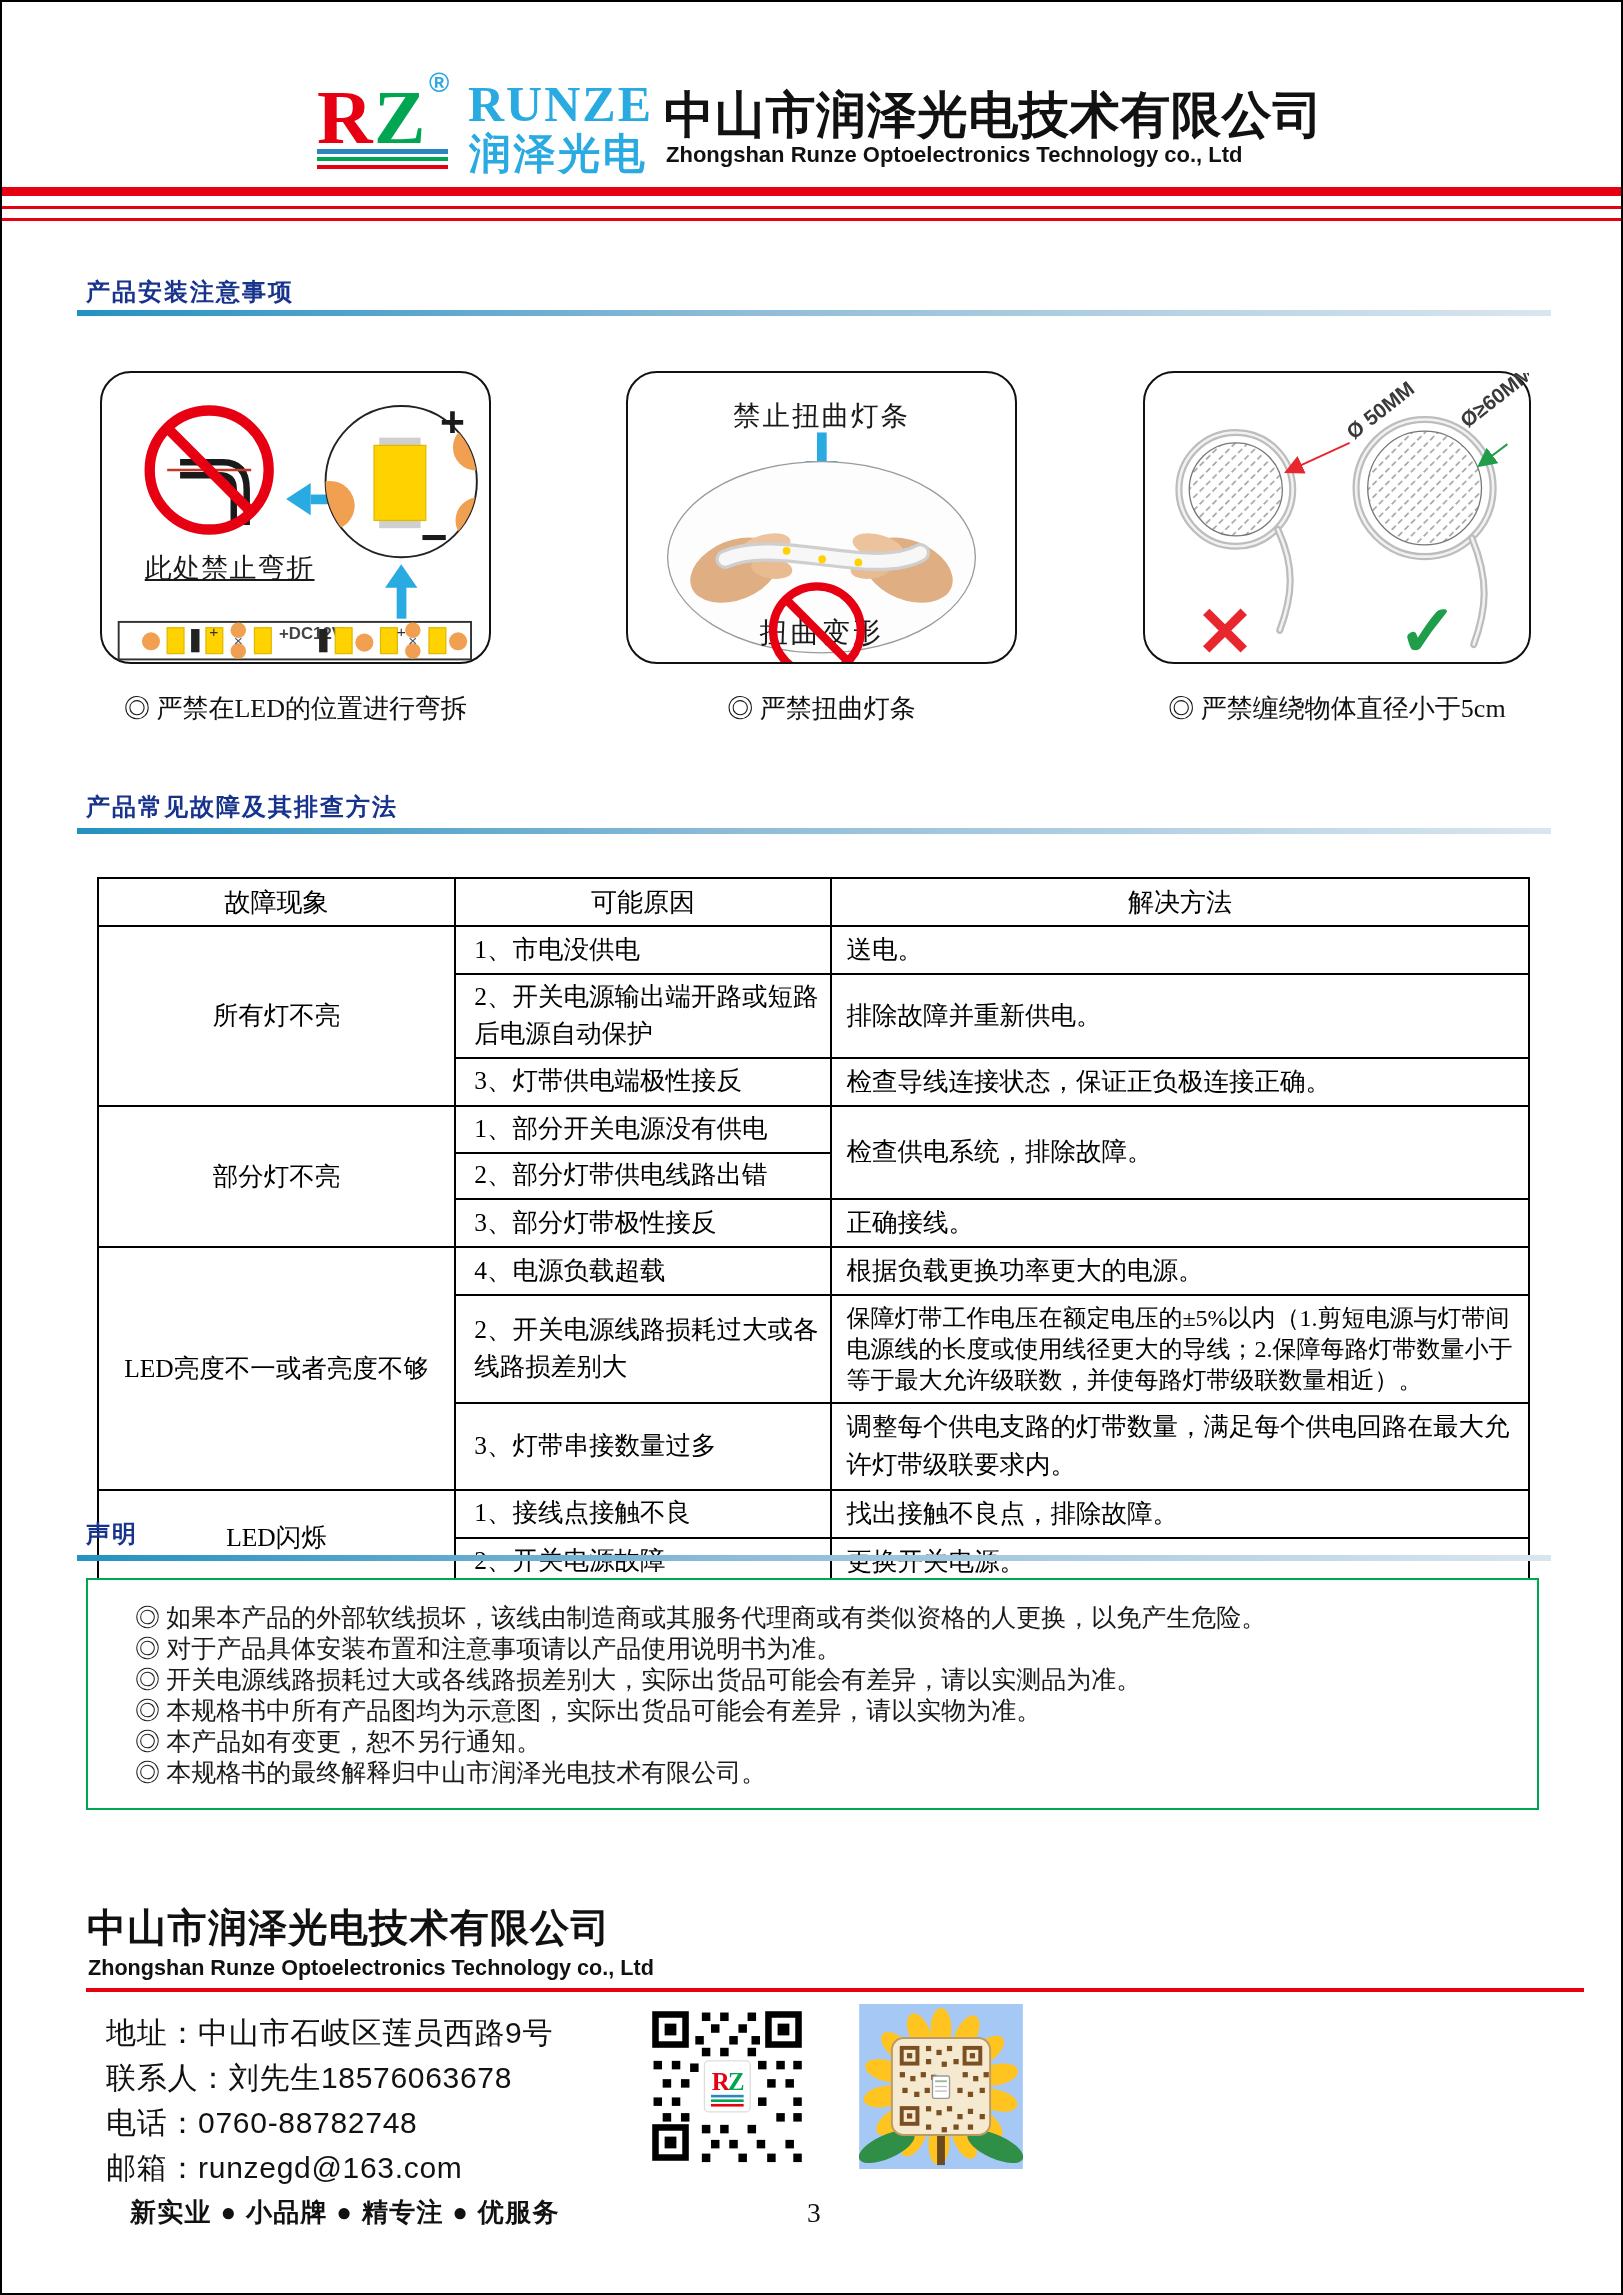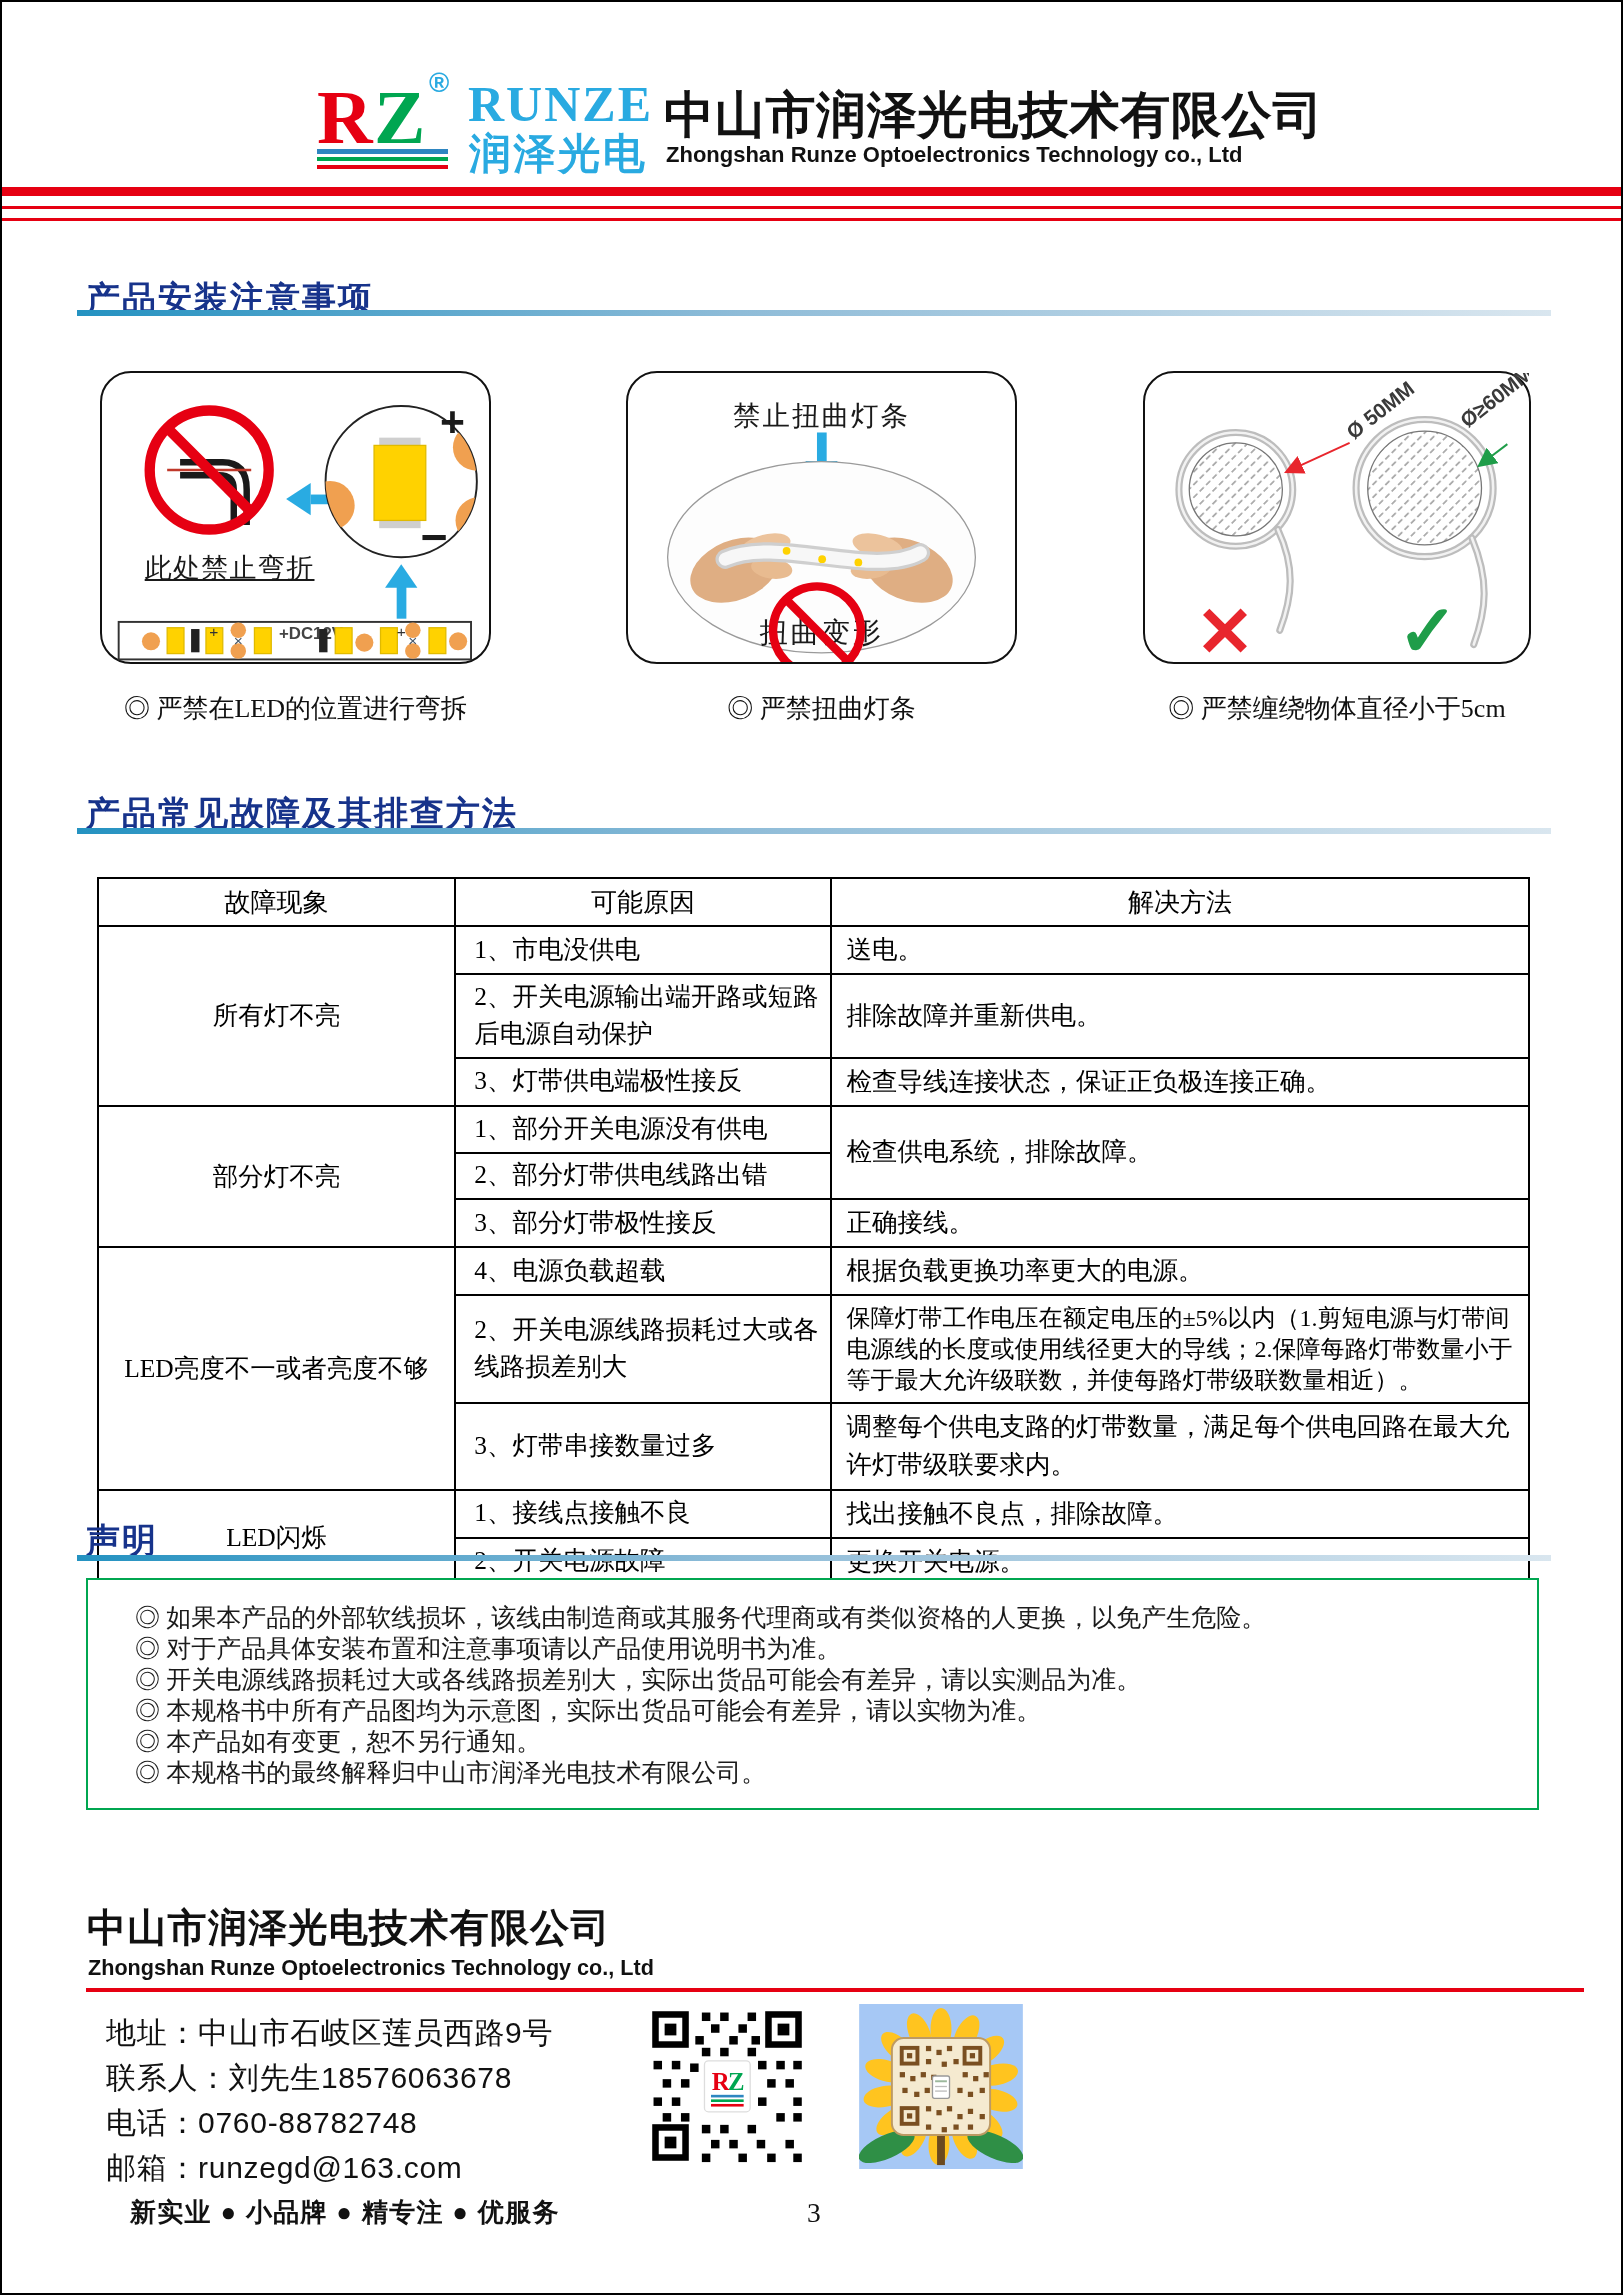--- a/index.html
+++ b/index.html
@@ -19,21 +19,21 @@
   .logo-stripes .s1 { background:#2e86c1; } .logo-stripes .s2 { background:#00a651; } .logo-stripes .s3 { background:#e60012; }
   .logo-runze { position:absolute; left:466px; top:73px; font-family:"Liberation Serif",serif; font-weight:bold; font-size:50px; color:#29aae1; letter-spacing:2px; }
   .logo-cn { position:absolute; left:467px; top:124px; font-weight:bold; font-size:42px; color:#29aae1; letter-spacing:2.6px; }
   .company-cn { position:absolute; left:662px; top:80px; font-weight:bold; font-size:50px; color:#111; letter-spacing:0.7px; }
   .company-en { position:absolute; left:664px; top:140px; font-weight:bold; font-size:22px; color:#111; }
   .stripe { position:absolute; left:0; width:1623px; background:#e60012; }
   .stripe.thick { top:185px; height:8.5px; }
   .stripe.t1 { top:204px; height:2.6px; }
   .stripe.t2 { top:216px; height:2.6px; }
   
-  .sec-title { position:absolute; left:84px; color:#17338b; font-weight:bold; font-size:34px; letter-spacing:2px; }
+  .sec-title { position:absolute; left:84px; color:#17338b; font-weight:bold; font-size:24px; letter-spacing:2px; }
   .sec-line { position:absolute; left:75px; width:1474px; height:5.9px; background:linear-gradient(90deg,#2492c1 0%, #8fbcd8 45%, #d9e6ef 100%); }
   .t-install { top:274px; } .l-install { top:308px; }
   .t-faults  { top:789px; } .l-faults { top:826px; }
   .t-decl    { top:1516px; } .l-decl { top:1553px; }
   
   .box { position:absolute; top:369px; height:293px; border:2px solid #111; border-radius:31px; background:#fff; }
   .box svg { position:absolute; left:0; top:0; width:100%; height:100%; }
   .box1 { left:98px; width:391px; }
   .box2 { left:624px; width:391px; }
   .box3 { left:1141px; width:388px; }

